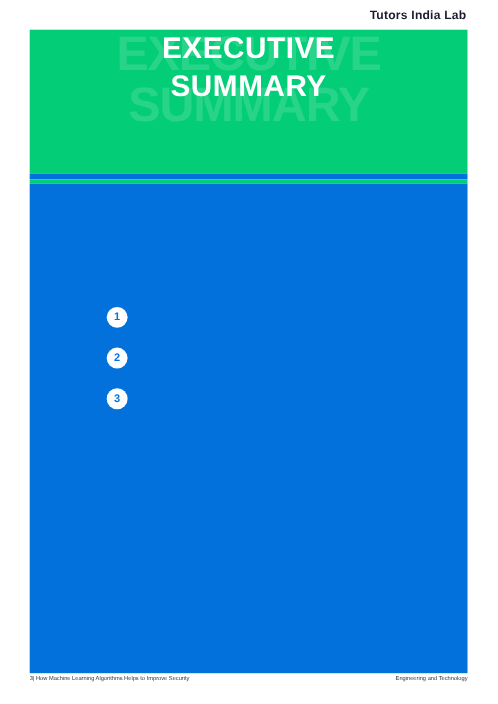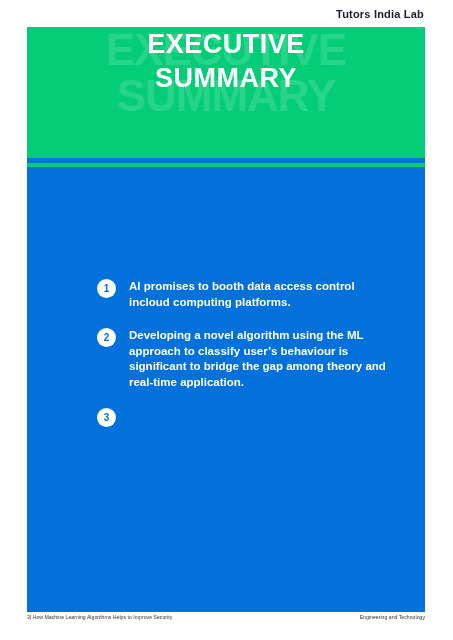--- a/index.html
+++ b/index.html
@@ -32,25 +32,23 @@
       <div>EXECUTIVE</div>
         <div>SUMMARY</div>
     </div>
   </div>
   <div class="stripeA"></div>
   <div class="stripeB"></div>
   <div class="main">
     <div class="items">
       <div class="item">
         <div class="num">1</div>
-        <div class="txt">AI promises to booth data access control incloud computing platforms.</div>
       </div>
       <div class="item">
         <div class="num">2</div>
-        <div class="txt">Developing a novel algorithm using the ML approach to classify user’s behaviour is significant to bridge the gap among theory and real-time application.</div>
       </div>
       <div class="item">
         <div class="num">3</div>
       </div>
     </div>
   </div>
   <div class="foot">
     <div>3| How Machine Learning Algorithms Helps to Improve Security</div>
     <div>Engineering and Technology</div>
   </div>

